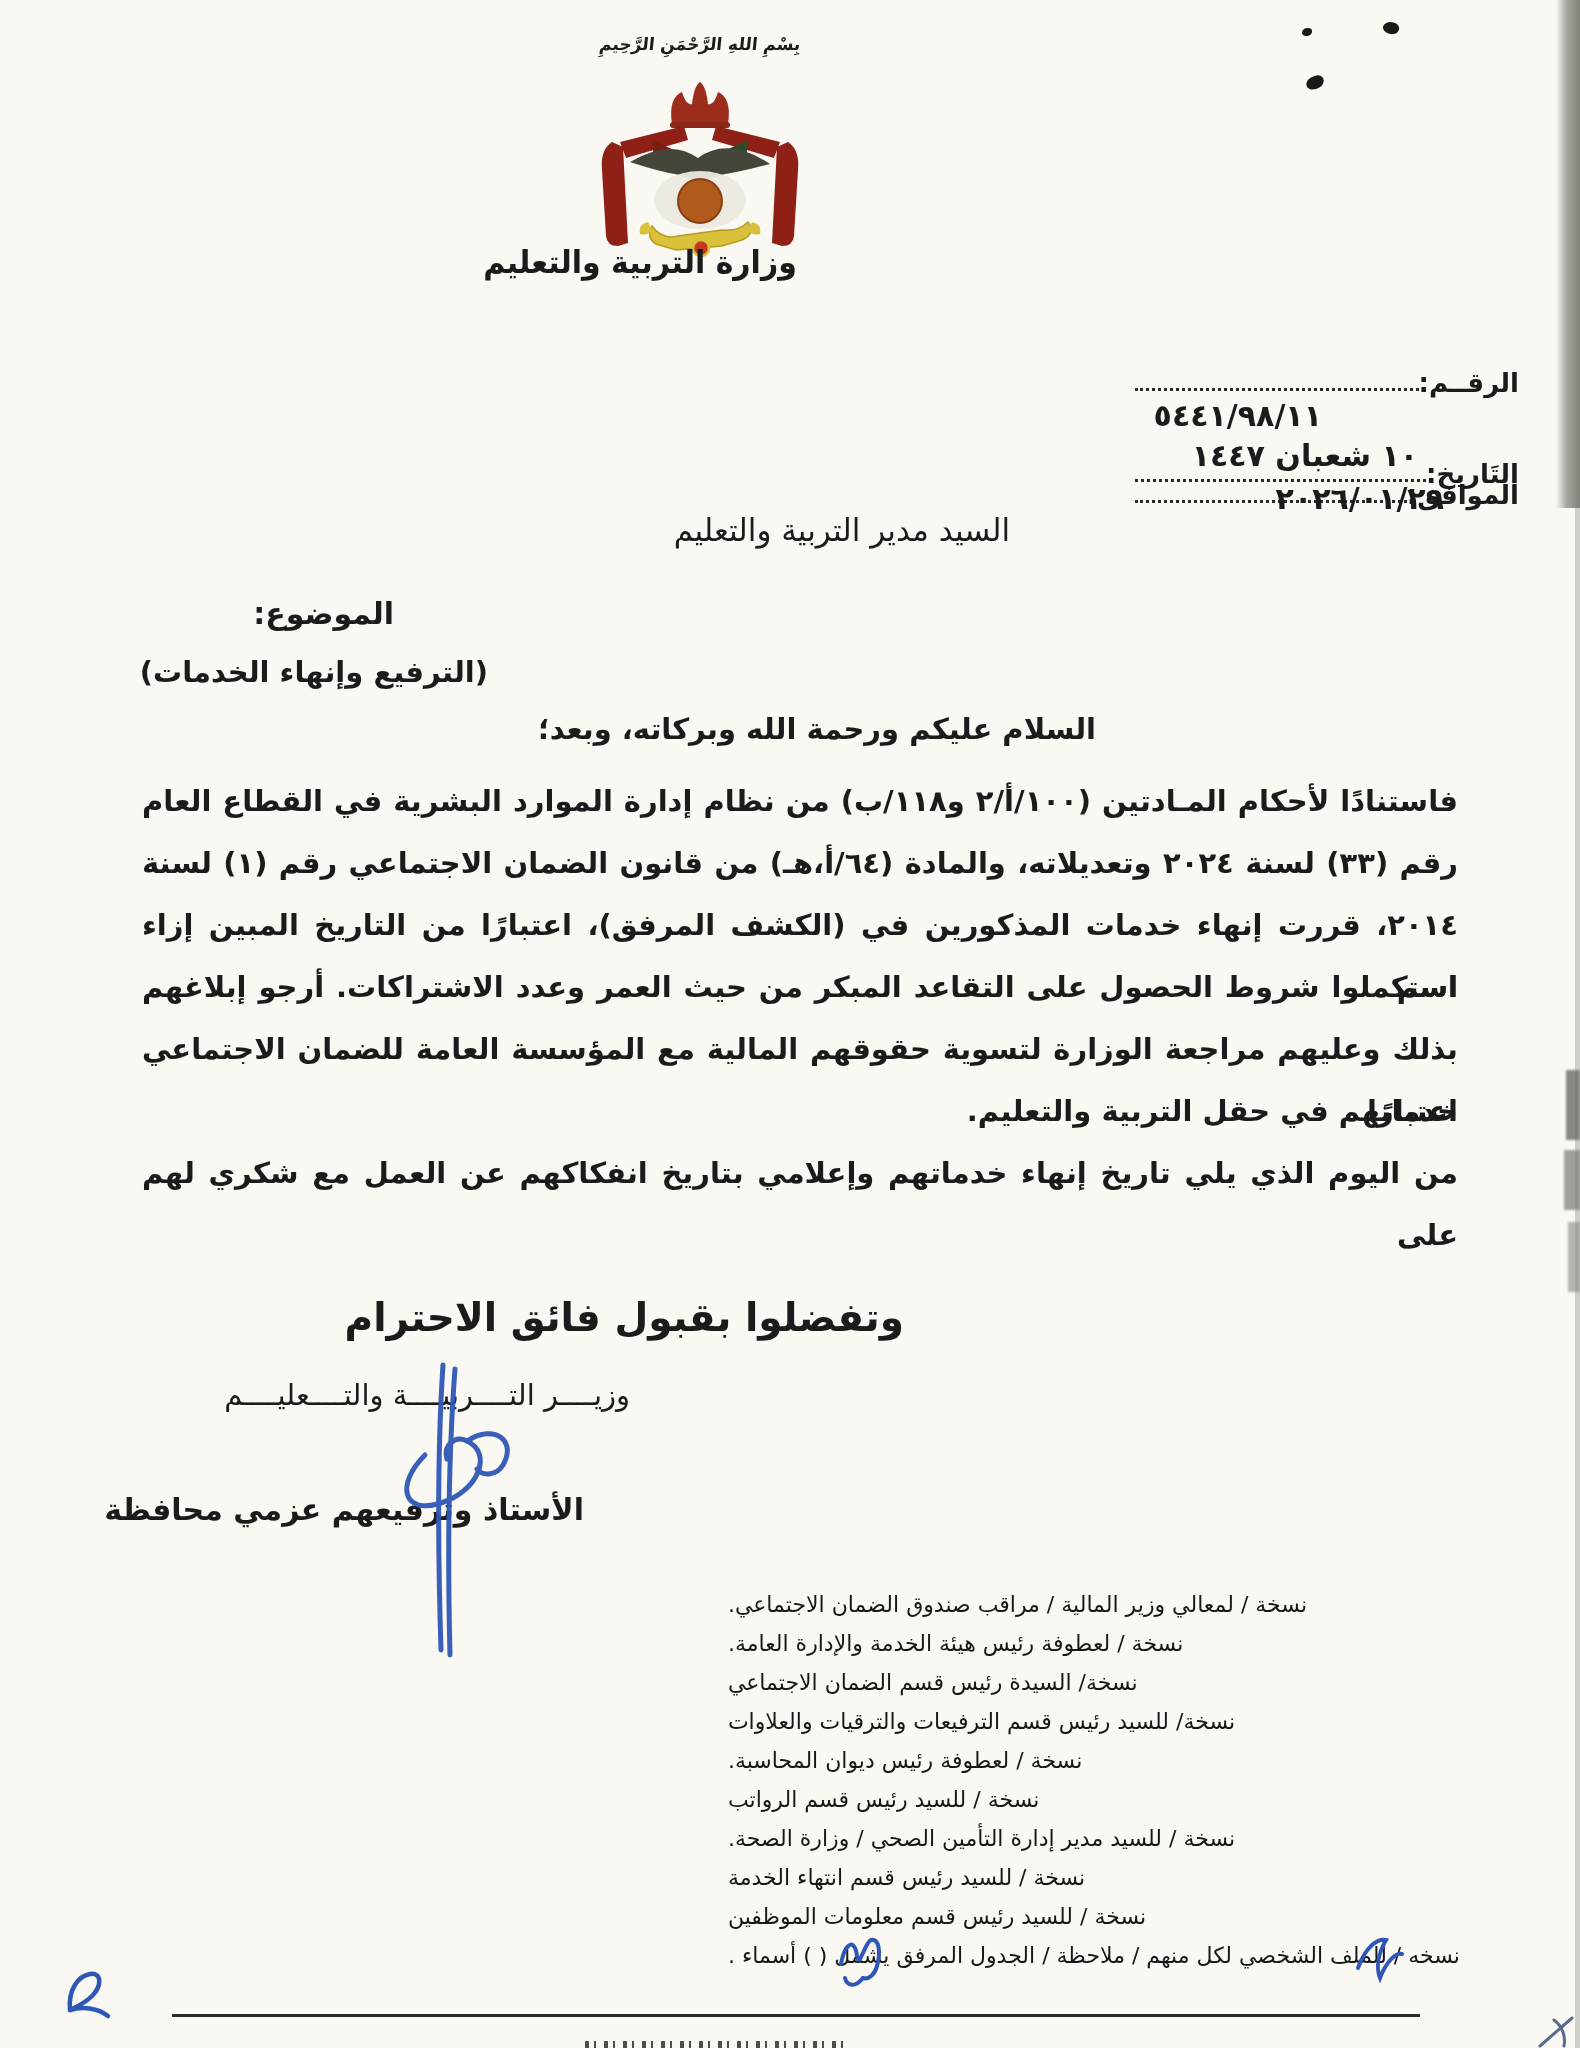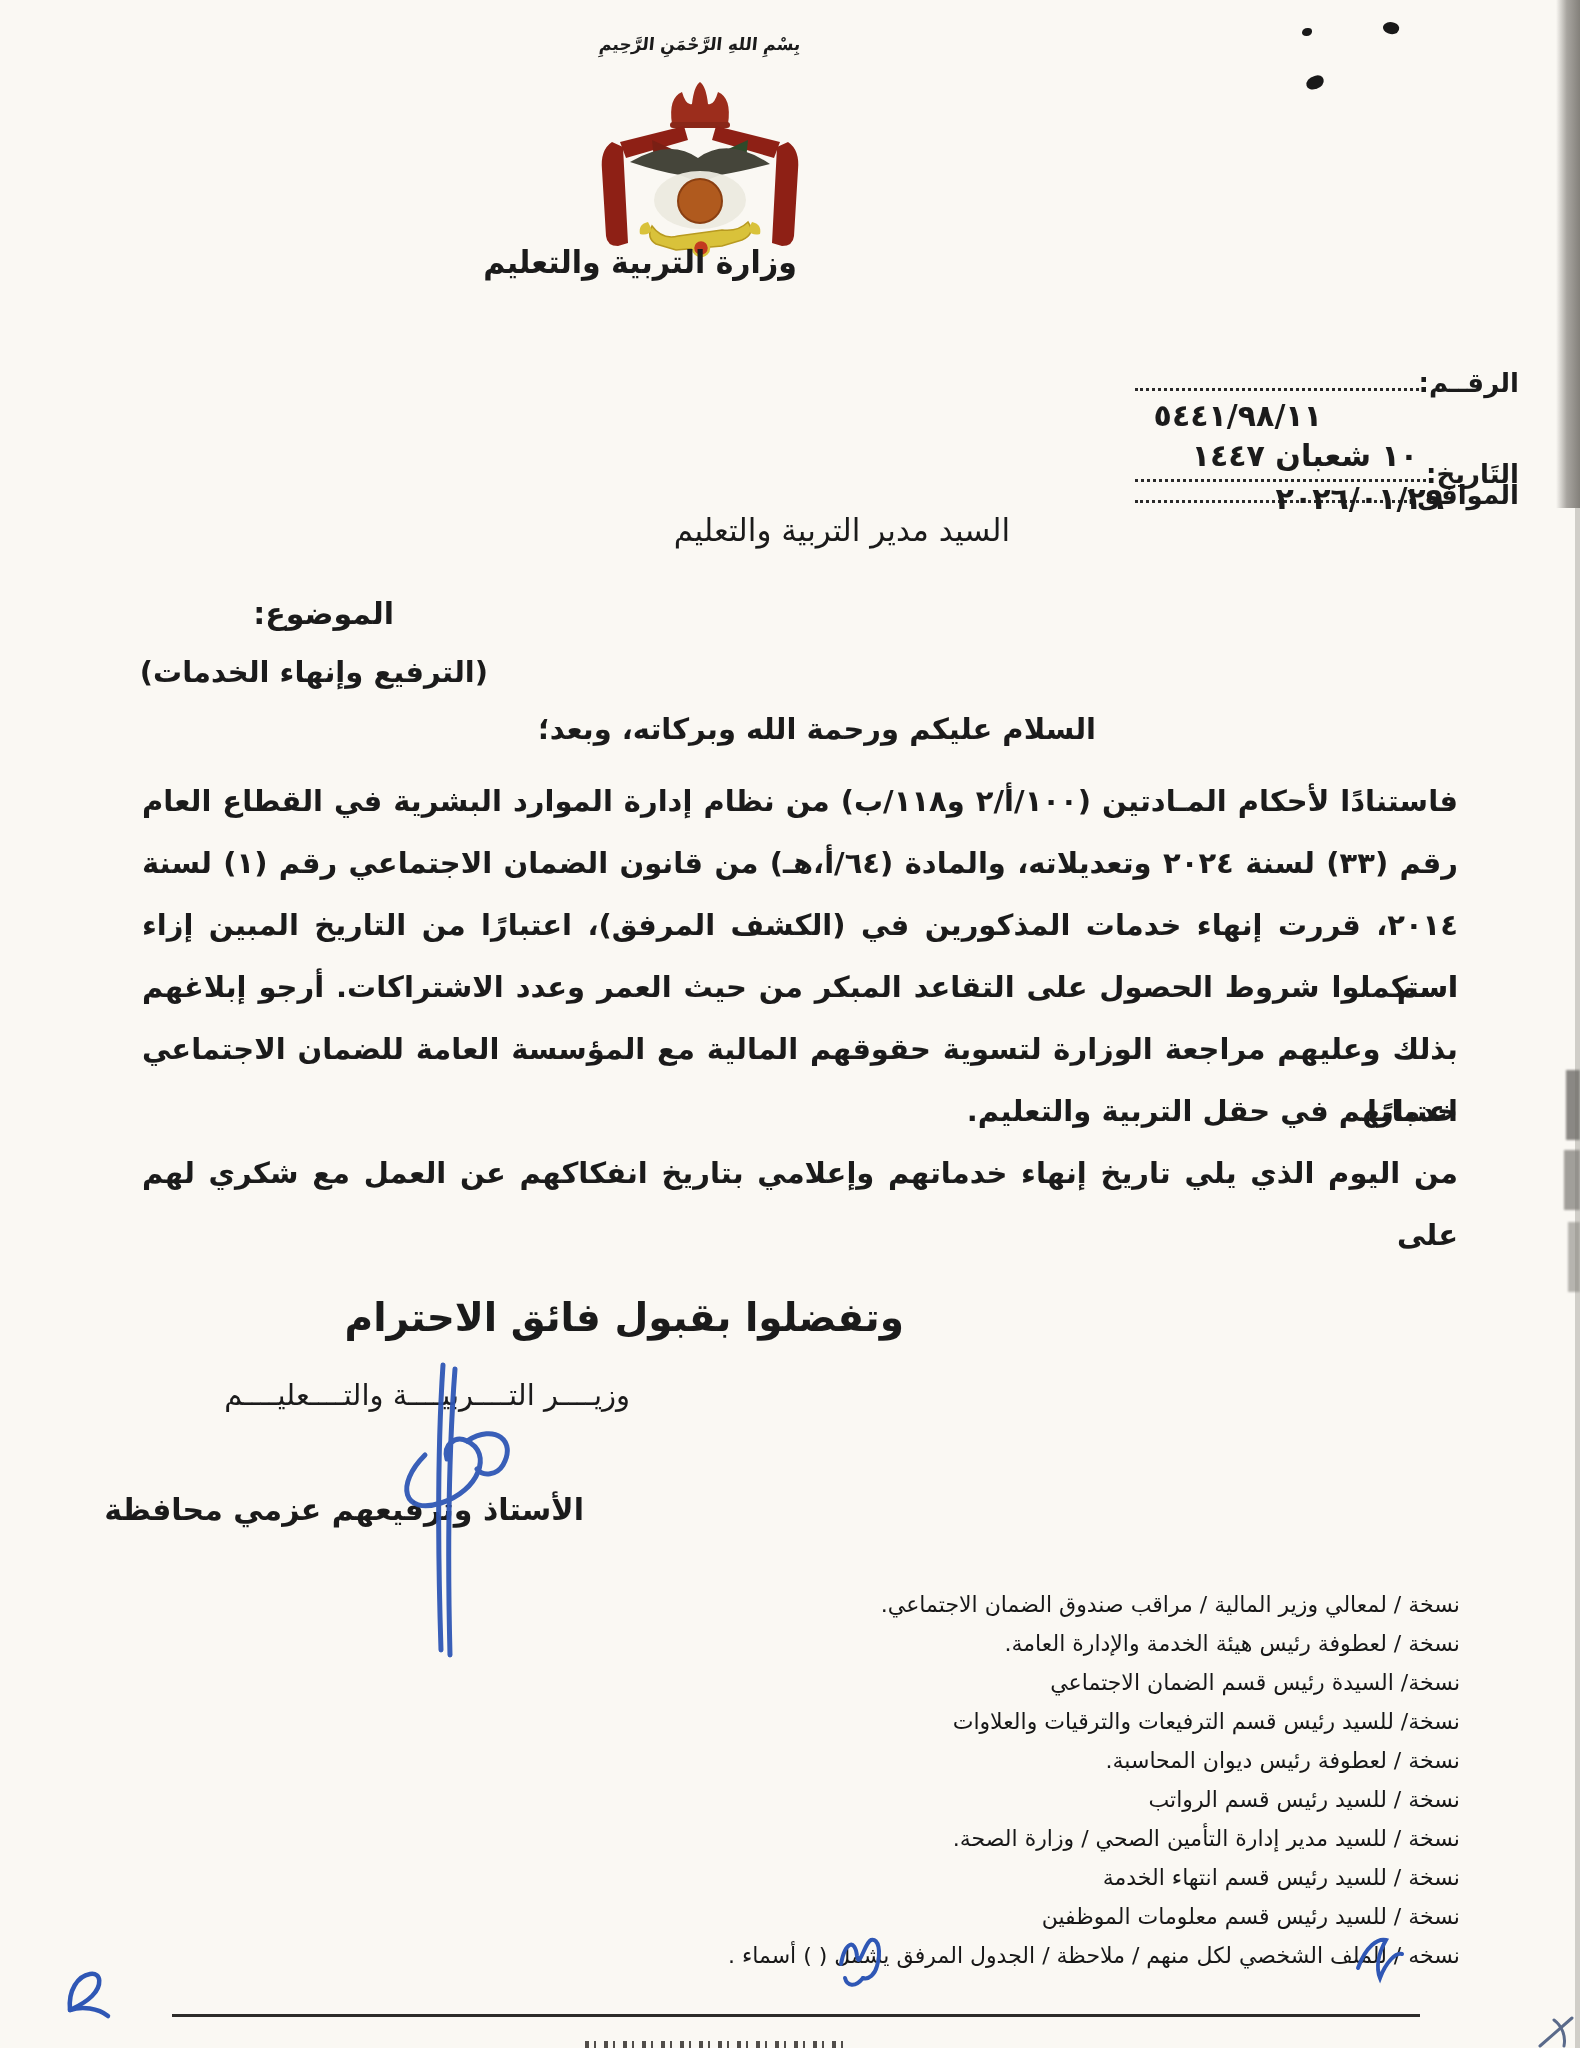--- a/index.html
+++ b/index.html
@@ -39,21 +39,21 @@
   .body-line{font-size:29px; font-weight:700; line-height:62px; height:62px;
     text-align:justify; text-align-last:justify; white-space:normal;}
   .body-line.last{text-align-last:right;}
 
   .closing{top:1295px; right:676px; font-size:39px; font-weight:700; white-space:nowrap;}
 
   .minister-title{top:1378px; right:950px; font-size:29px; font-weight:400; white-space:nowrap;}
   .minister-name{top:1492px; right:996px; font-size:30px; font-weight:700; white-space:nowrap;}
   .signature-svg{top:1345px; left:355px; z-index:3;}
 
-  .cc-list{top:1585px; right:120px; text-align:right;}
+  .cc-list{top:1585px; right:120px; text-align:left;}
   .cc-item{font-size:22px; font-weight:400; line-height:39px; white-space:nowrap; color:#171717;}
 
   
   .footer-line{top:2014px; left:172px; width:1248px; height:3px; background:#2c2b29;}
   .footer-clipped{top:2041px; left:585px; width:265px; height:7px; opacity:.85;
     background:repeating-linear-gradient(90deg,#332f2b 0 4px,transparent 4px 9px,#332f2b 9px 11px,transparent 11px 19px);}
 
   
   .edge-line{right:0; top:0; width:5px; height:2048px; background:#c6c3bd; opacity:.8;}
   .edge-band-top{right:0; top:0; width:24px; height:508px;

